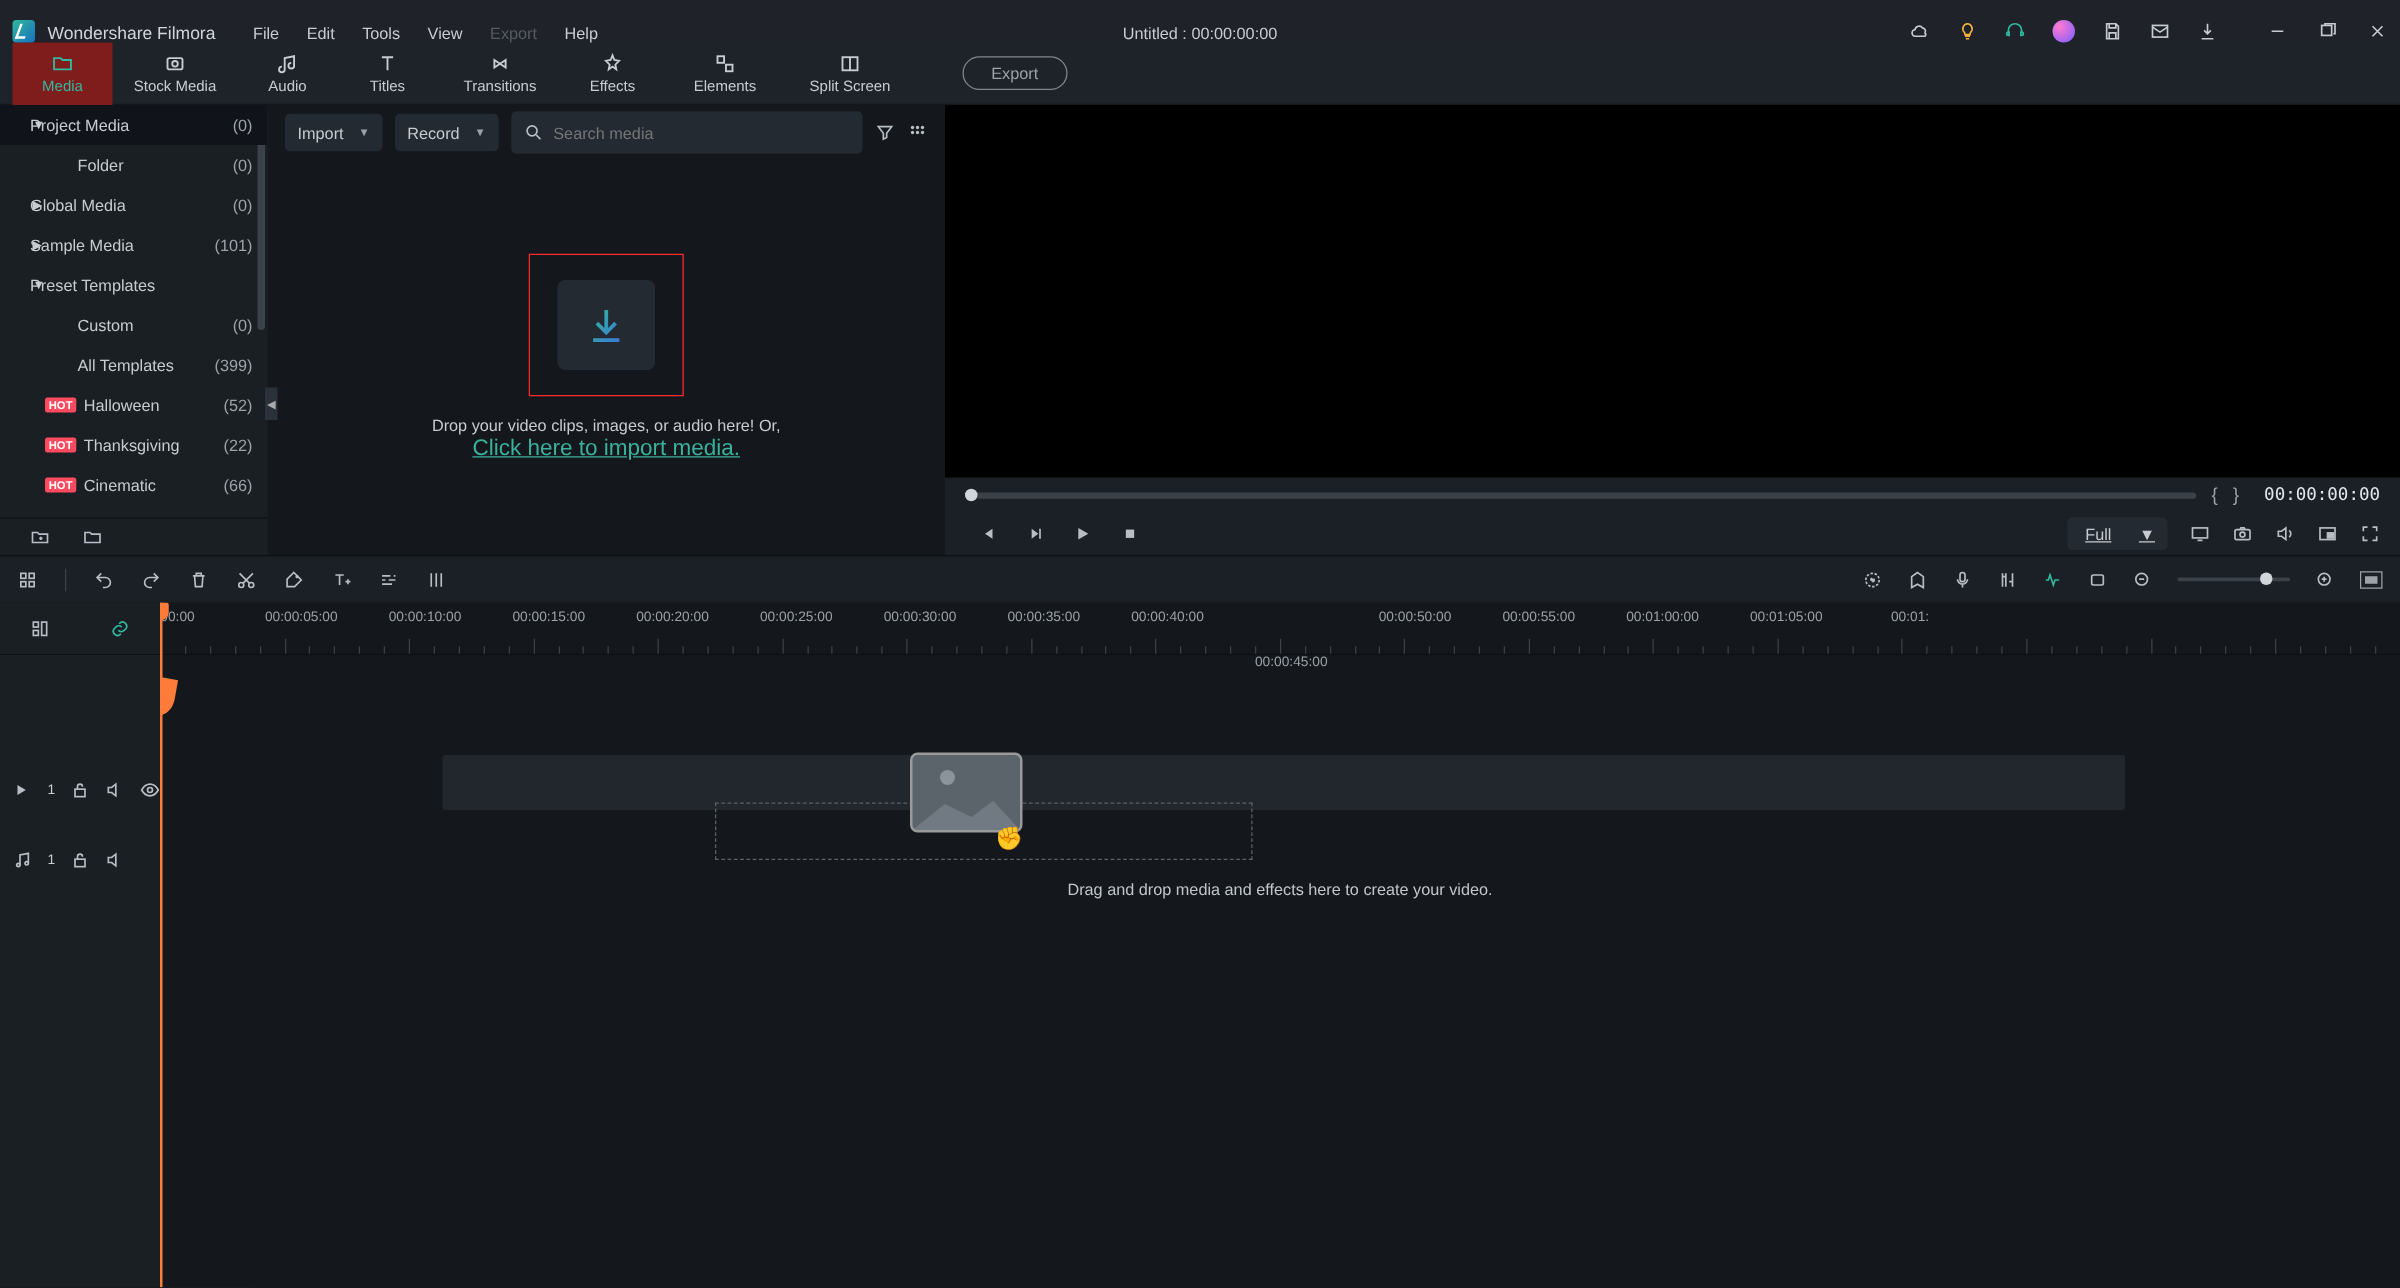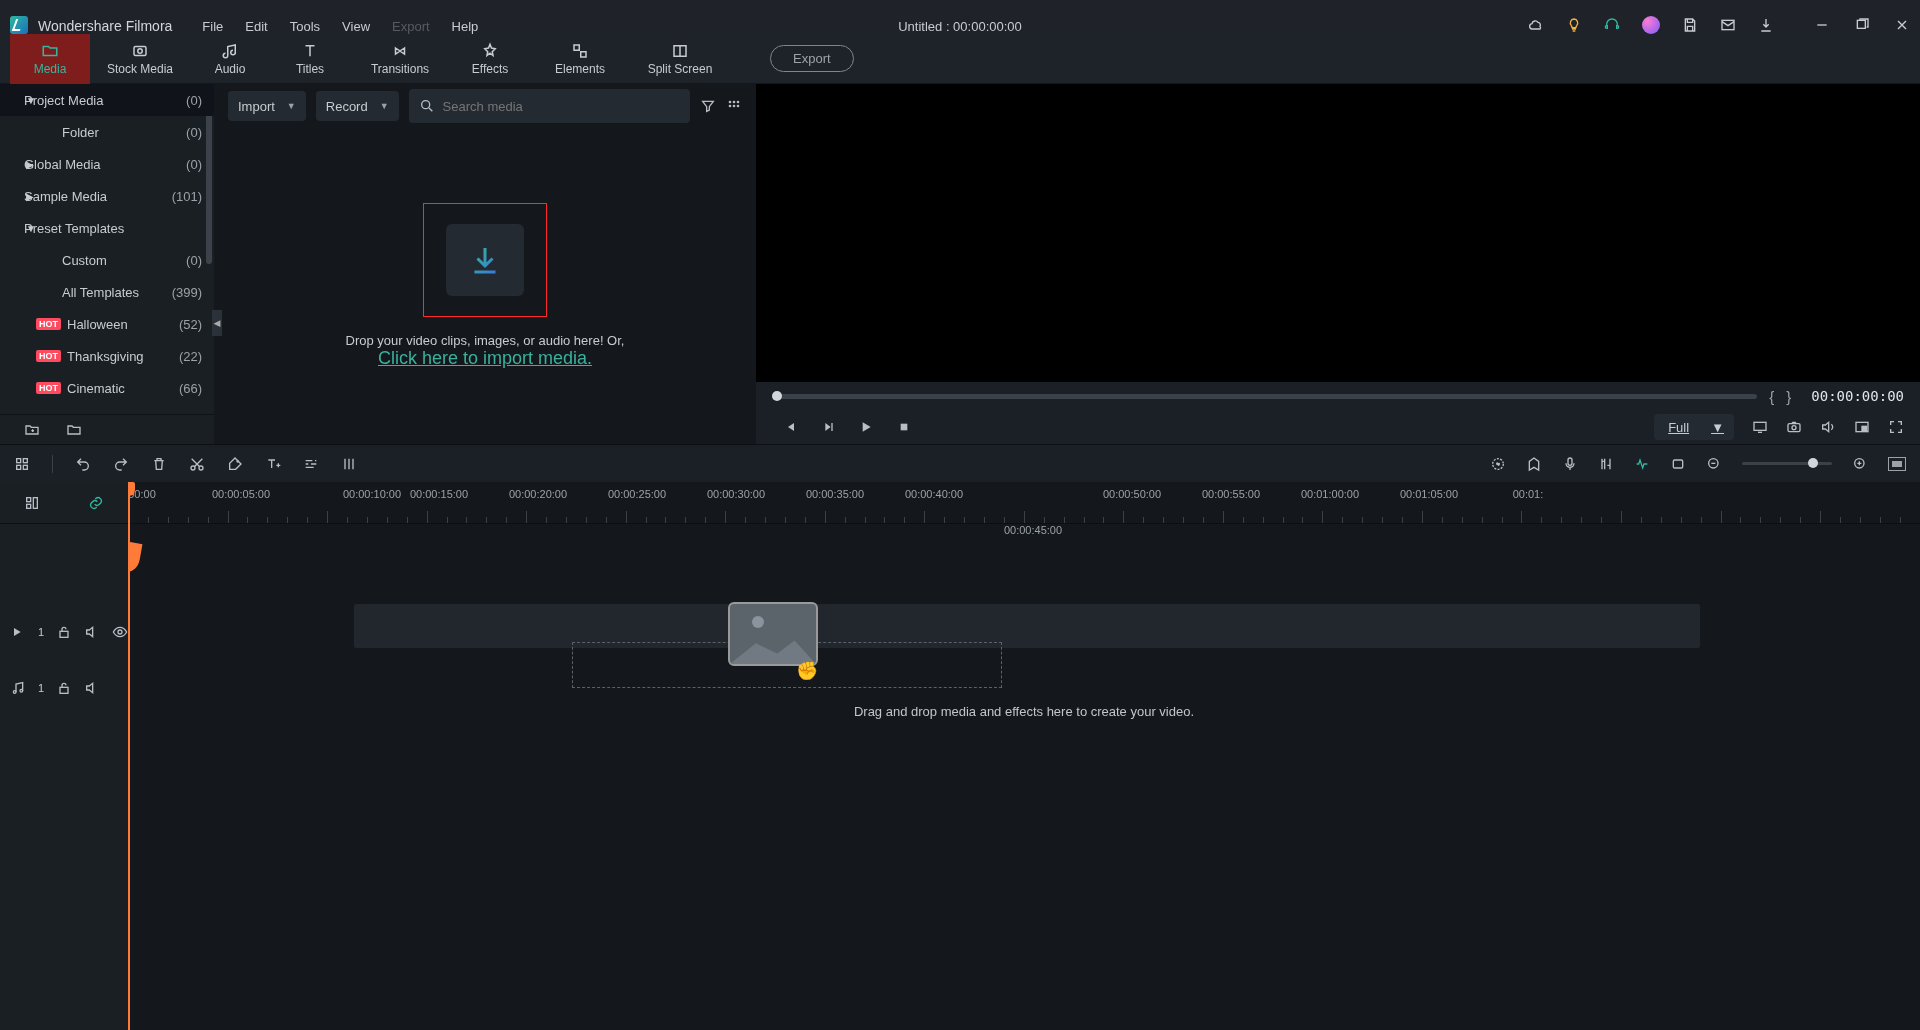--- a/index.html
+++ b/index.html
@@ -596,21 +596,21 @@
           </svg>
         </span>
     </div>
   </div>
 
   <div class="tl-tracks">
     <div class="ruler">
       <div id="ruler-marks">
           <span class="ruler-mark" style="left: 14px;">00:00</span>
           <span class="ruler-mark" style="left: 113px;">00:00:05:00</span>
-          <span class="ruler-mark" style="left: 212px; margin-left: 32px;">00:00:10:00</span>
+          <span class="ruler-mark" style="left: 212px;">00:00:10:00</span>
           <span class="ruler-mark" style="left: 311px;">00:00:15:00</span>
           <span class="ruler-mark" style="left: 410px;">00:00:20:00</span>
           <span class="ruler-mark" style="left: 509px;">00:00:25:00</span>
           <span class="ruler-mark" style="left: 608px;">00:00:30:00</span>
           <span class="ruler-mark" style="left: 707px;">00:00:35:00</span>
           <span class="ruler-mark" style="left: 806px;">00:00:40:00</span>
           <span class="ruler-mark" style="left: 905px; margin-top: 36px;">00:00:45:00</span>
           <span class="ruler-mark" style="left: 1004px;">00:00:50:00</span>
           <span class="ruler-mark" style="left: 1103px;">00:00:55:00</span>
           <span class="ruler-mark" style="left: 1202px;">00:01:00:00</span>

